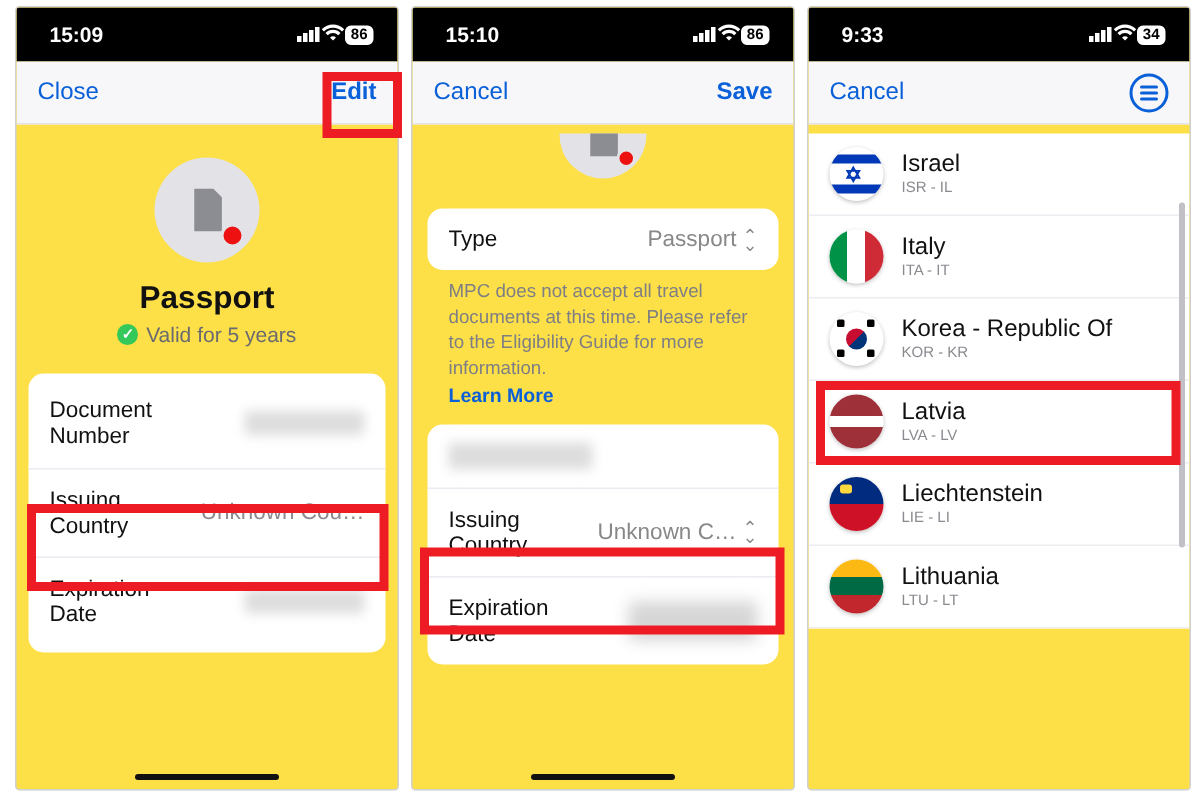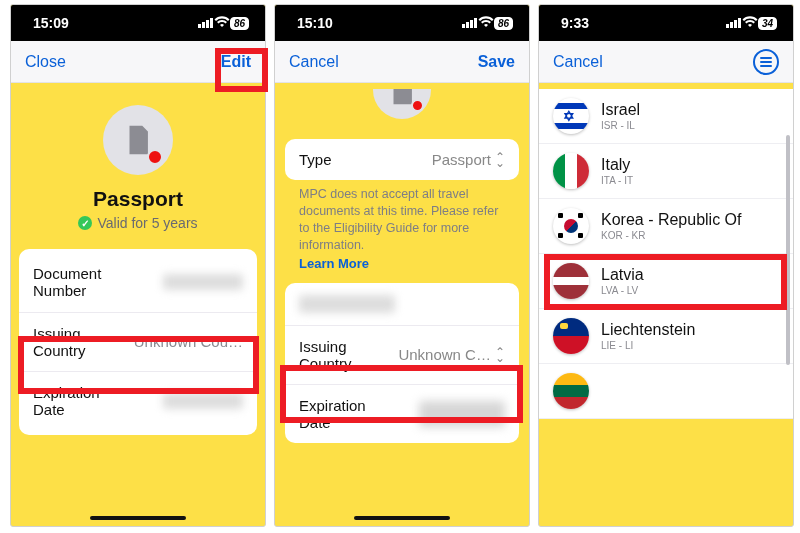--- a/index.html
+++ b/index.html
@@ -27,21 +27,21 @@
     height: 36px;
     background: #000;
     color: #fff;
     display: flex;
     align-items: center;
     padding: 0 16px 0 22px;
     font-size: 14px;
     font-weight: 700;
     justify-content: space-between;
   }
-  .status .right { display: flex; align-items: center; gap: 0; font-style: italic; }
+  .status .right { display: flex; align-items: center; gap: 0; }
   .batbox {
     border: 1px solid #fff;
     border-radius: 4px;
     font-size: 10px;
     font-weight: 800;
     padding: 0 3px;
     display: inline-flex;
     align-items: center;
     background: #fff;
     color: #000;
@@ -357,18 +357,22 @@
       </div>
       <div class="country">
         <div class="flag liech"></div>
         <div class="txt">
           <div class="name">Liechtenstein</div>
           <div class="code">LIE - LI</div>
         </div>
       </div>
       <div class="country">
         <div class="flag lith"></div>
+        <div class="txt">
+          <div class="name">Lithuania</div>
+          <div class="code">LTU - LT</div>
+        </div>
       </div>
     </div>
   <div class="scroll-ind"></div>
 </div>
 
 <div class="hl" style="left:544px; top:254px; width:243px; height:56px;"></div>
 
 </body></html>

